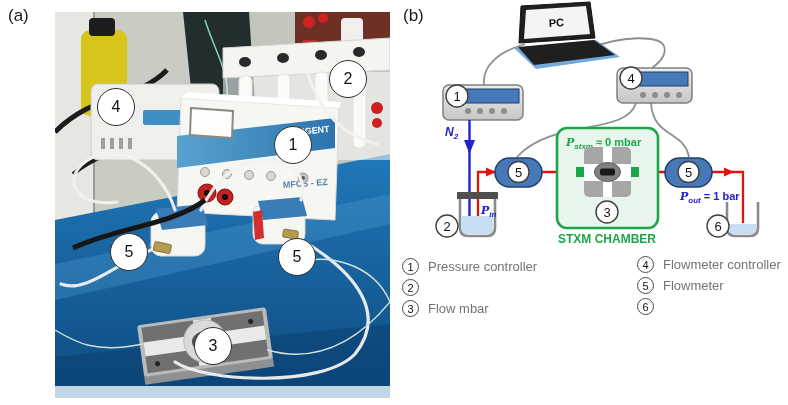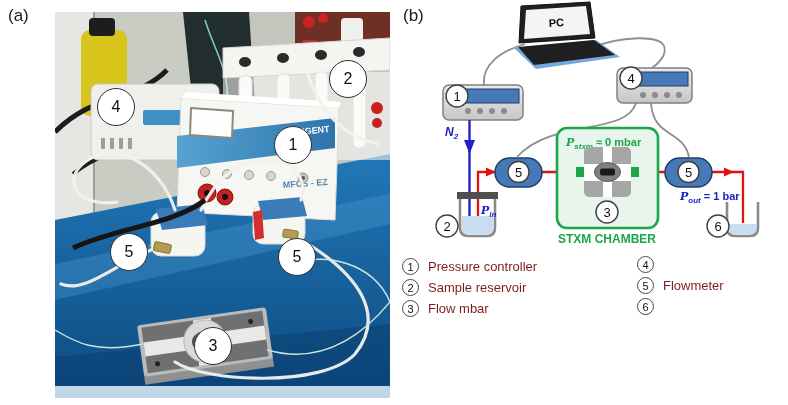--- a/index.html
+++ b/index.html
@@ -8,21 +8,21 @@
   .panel-label{position:absolute;font-size:17px;color:#1a1a1a;}
   .photo{position:absolute;left:55px;top:12px;width:335px;height:386px;overflow:hidden;background:#b9bdb3;}
   .callout{position:absolute;width:38px;height:38px;border-radius:50%;background:#ffffff;
            border:1.7px solid #2f2f2f;display:flex;align-items:center;justify-content:center;
            font-size:16px;color:#111;box-sizing:border-box;}
   .legend-col{position:absolute;display:flex;flex-direction:column;}
   .legend-row{display:flex;align-items:center;margin-bottom:4px;height:17px;}
   .legend-circle{width:17px;height:17px;border-radius:50%;border:1.2px solid #4a4a4a;
                  display:flex;align-items:center;justify-content:center;font-size:11px;color:#111;
                  box-sizing:border-box;flex:0 0 auto;background:#fff;}
-  .legend-label{margin-left:9px;font-size:13px;color:#7f1d1d;white-space:nowrap;}
+  .legend-label{margin-left:9px;font-size:13px;color:#737373;white-space:nowrap;}
   svg text{font-family:"Liberation Sans",sans-serif;}
   .serifP{font-family:"DejaVu Serif",serif;}
 </style>
 </head>
 <body>
 
 <div class="stage">
 
   <div class="panel-label" style="left:8px;top:6px;">(a)</div>
 
@@ -280,30 +280,30 @@
     </g>
   </svg>
 
   <div class="legend-col" style="left:402px;top:258px;">
     <div class="legend-row">
       <span class="legend-circle">1</span>
       <span class="legend-label">Pressure controller</span>
     </div>
     <div class="legend-row">
       <span class="legend-circle">2</span>
-      <span class="legend-label">Sample reservoir</span>
     </div>
     <div class="legend-row">
       <span class="legend-circle">3</span>
       <span class="legend-label">Flow mbar</span>
     </div>
   </div>
   <div class="legend-col" style="left:637px;top:256px;">
     <div class="legend-row">
       <span class="legend-circle">4</span>
+      <span class="legend-label">Flowmeter controller</span>
     </div>
     <div class="legend-row">
       <span class="legend-circle">5</span>
       <span class="legend-label">Flowmeter</span>
     </div>
     <div class="legend-row">
       <span class="legend-circle">6</span>
     </div>
   </div>
 

